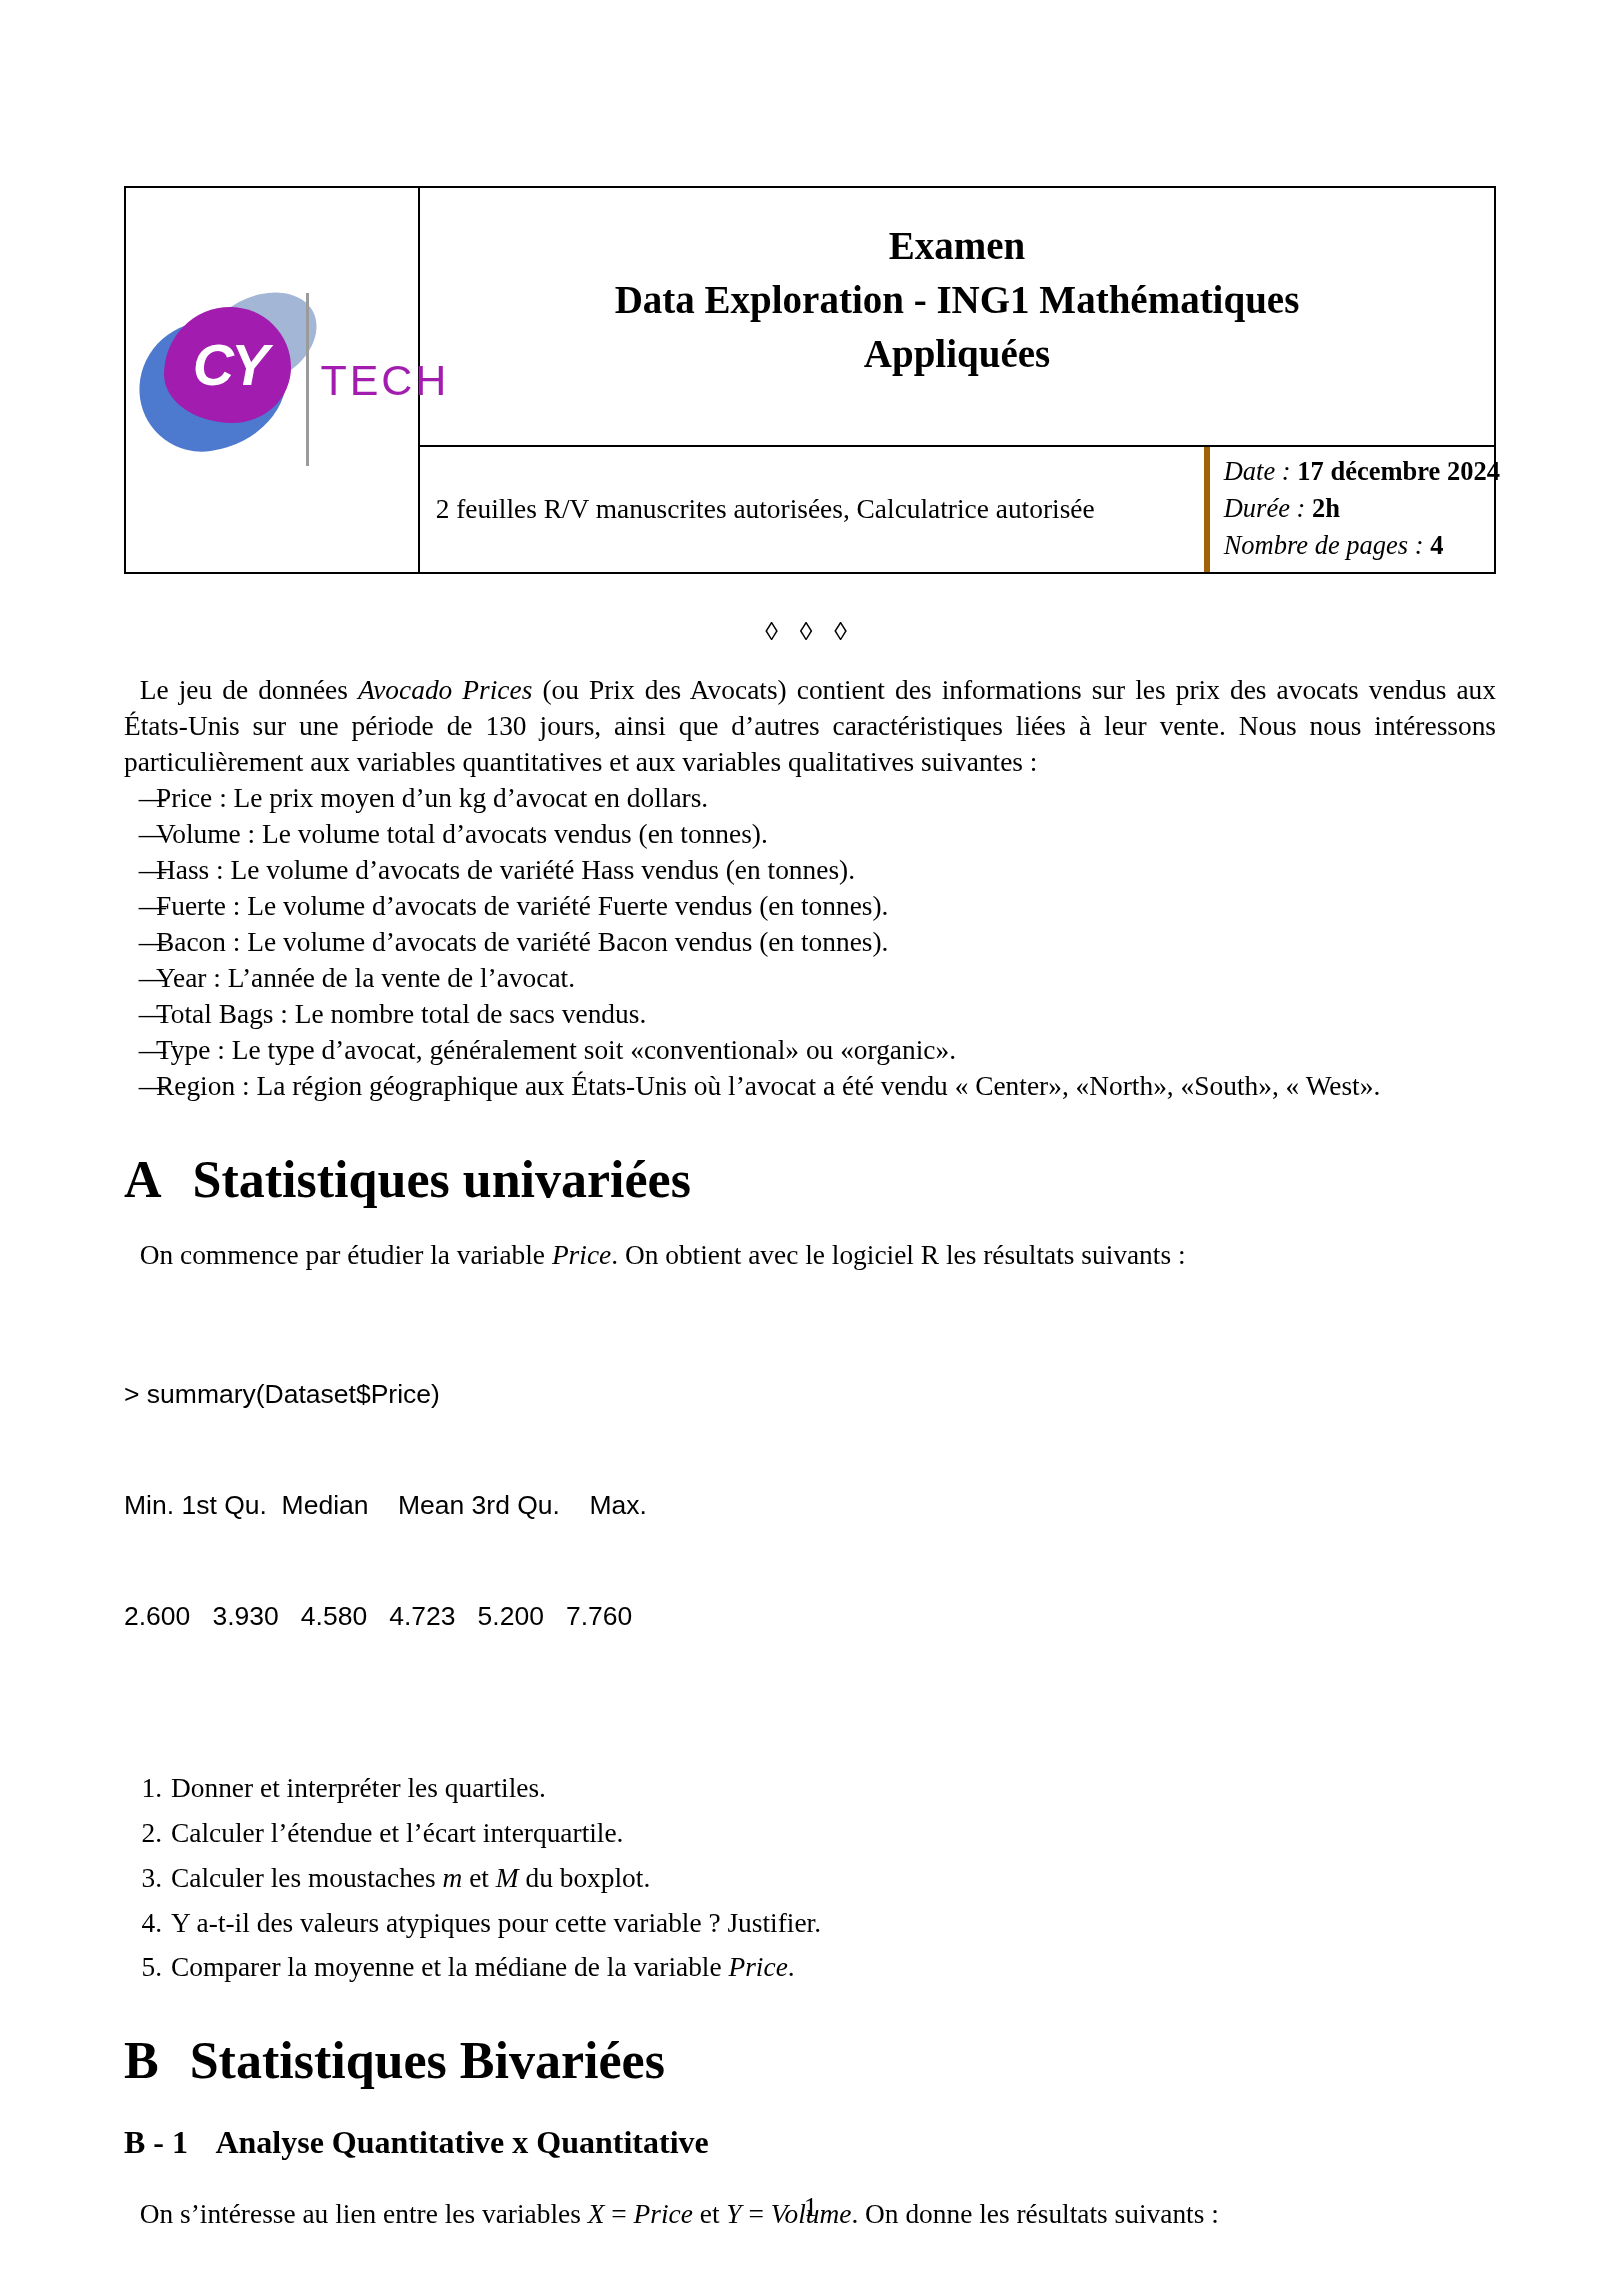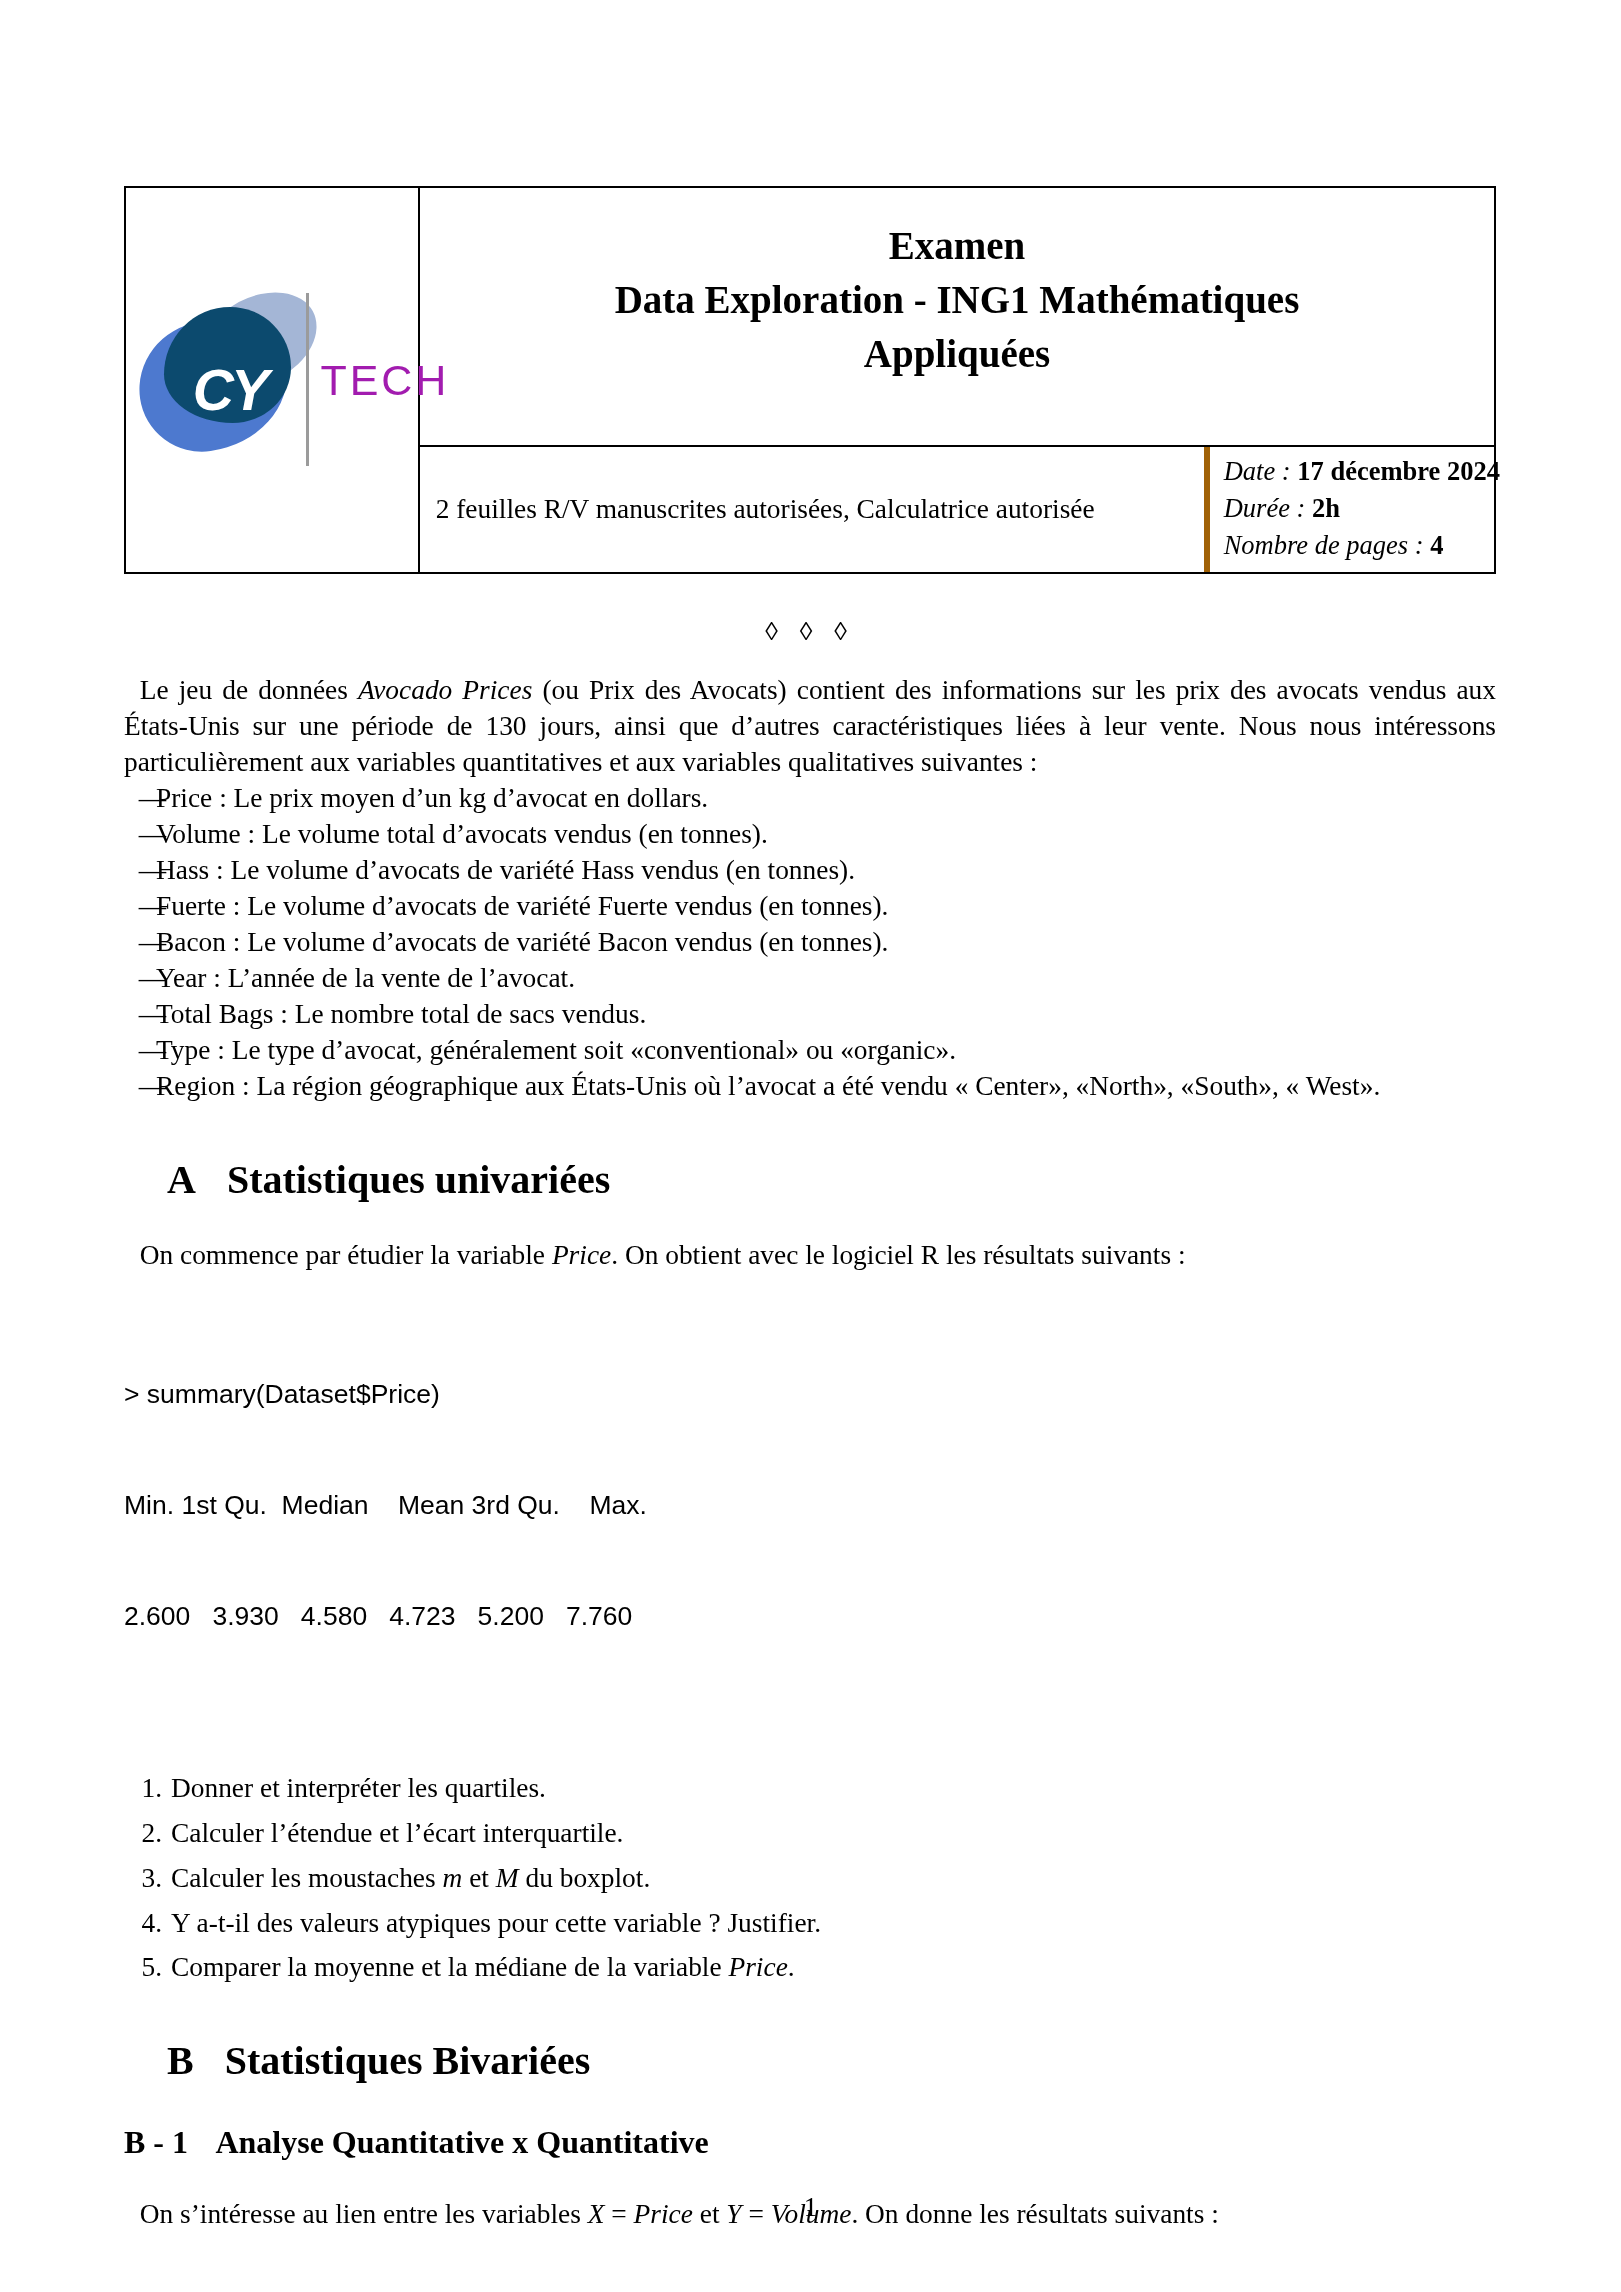--- a/index.html
+++ b/index.html
@@ -65,23 +65,23 @@
     background:#a4b6d6; border-radius:50%; transform:rotate(-28deg);
   }
   .blob-mid {
     position:absolute; left:2px; top:25.5px; width:149px; height:129px;
     background:#4d79cf;
     border-radius: 46% 54% 58% 42% / 52% 44% 56% 48%;
     transform: rotate(-8deg);
   }
   .blob-dark {
     position:absolute; left:27.4px; top:11.8px; width:127px; height:116px;
-    background:#0c4a6e;
+    background:#a21caf;
     border-radius: 52% 48% 46% 54% / 58% 52% 48% 42%;
-    display:flex; align-items:flex-end; justify-content:center;
+    display:flex; align-items:center; justify-content:center;
   }
   .cy {
     font-family:"Liberation Sans", sans-serif;
     font-weight:bold; font-style:italic;
     font-size:57px; color:#fff; letter-spacing:-2.9px;
     transform: translateX(2px);
   }
   .vbar { position:absolute; left:169px; top:-2px; width:3.9px; height:173px; background:#9b9b9b; }
   .tech {
     position:absolute; left:184px; top:61px;
@@ -117,21 +117,21 @@
   ul.vars { margin:0; padding:0; list-style:none; }
   ul.vars li {
     position: relative;
     padding-left: 32px;
     line-height: 36px;
     text-align: justify;
   }
   ul.vars .dash { position:absolute; left:14.7px; }
 
   
-  .sec-head { margin-top: 53px; font-size: 40px; font-weight: bold; line-height:45px;margin-left:43px; }
+  .sec-head { margin-top: 53px; font-size: 52px; font-weight: bold; line-height:45px; }
   .sec-head .sec-label { margin-right: 31px; }
   .subsec-head { margin-top: 41px; font-size: 32px; font-weight: bold; line-height:37px; }
   .subsec-head .sec-label { margin-right: 27.4px; }
 
   .sec-intro { margin-top: 35px; line-height: 36px; text-indent: 15.7px; }
 
   .code {
     margin-top: 29px;
     font-family: Liberation Sans, sans-serif;
     font-size: 26.5px;

